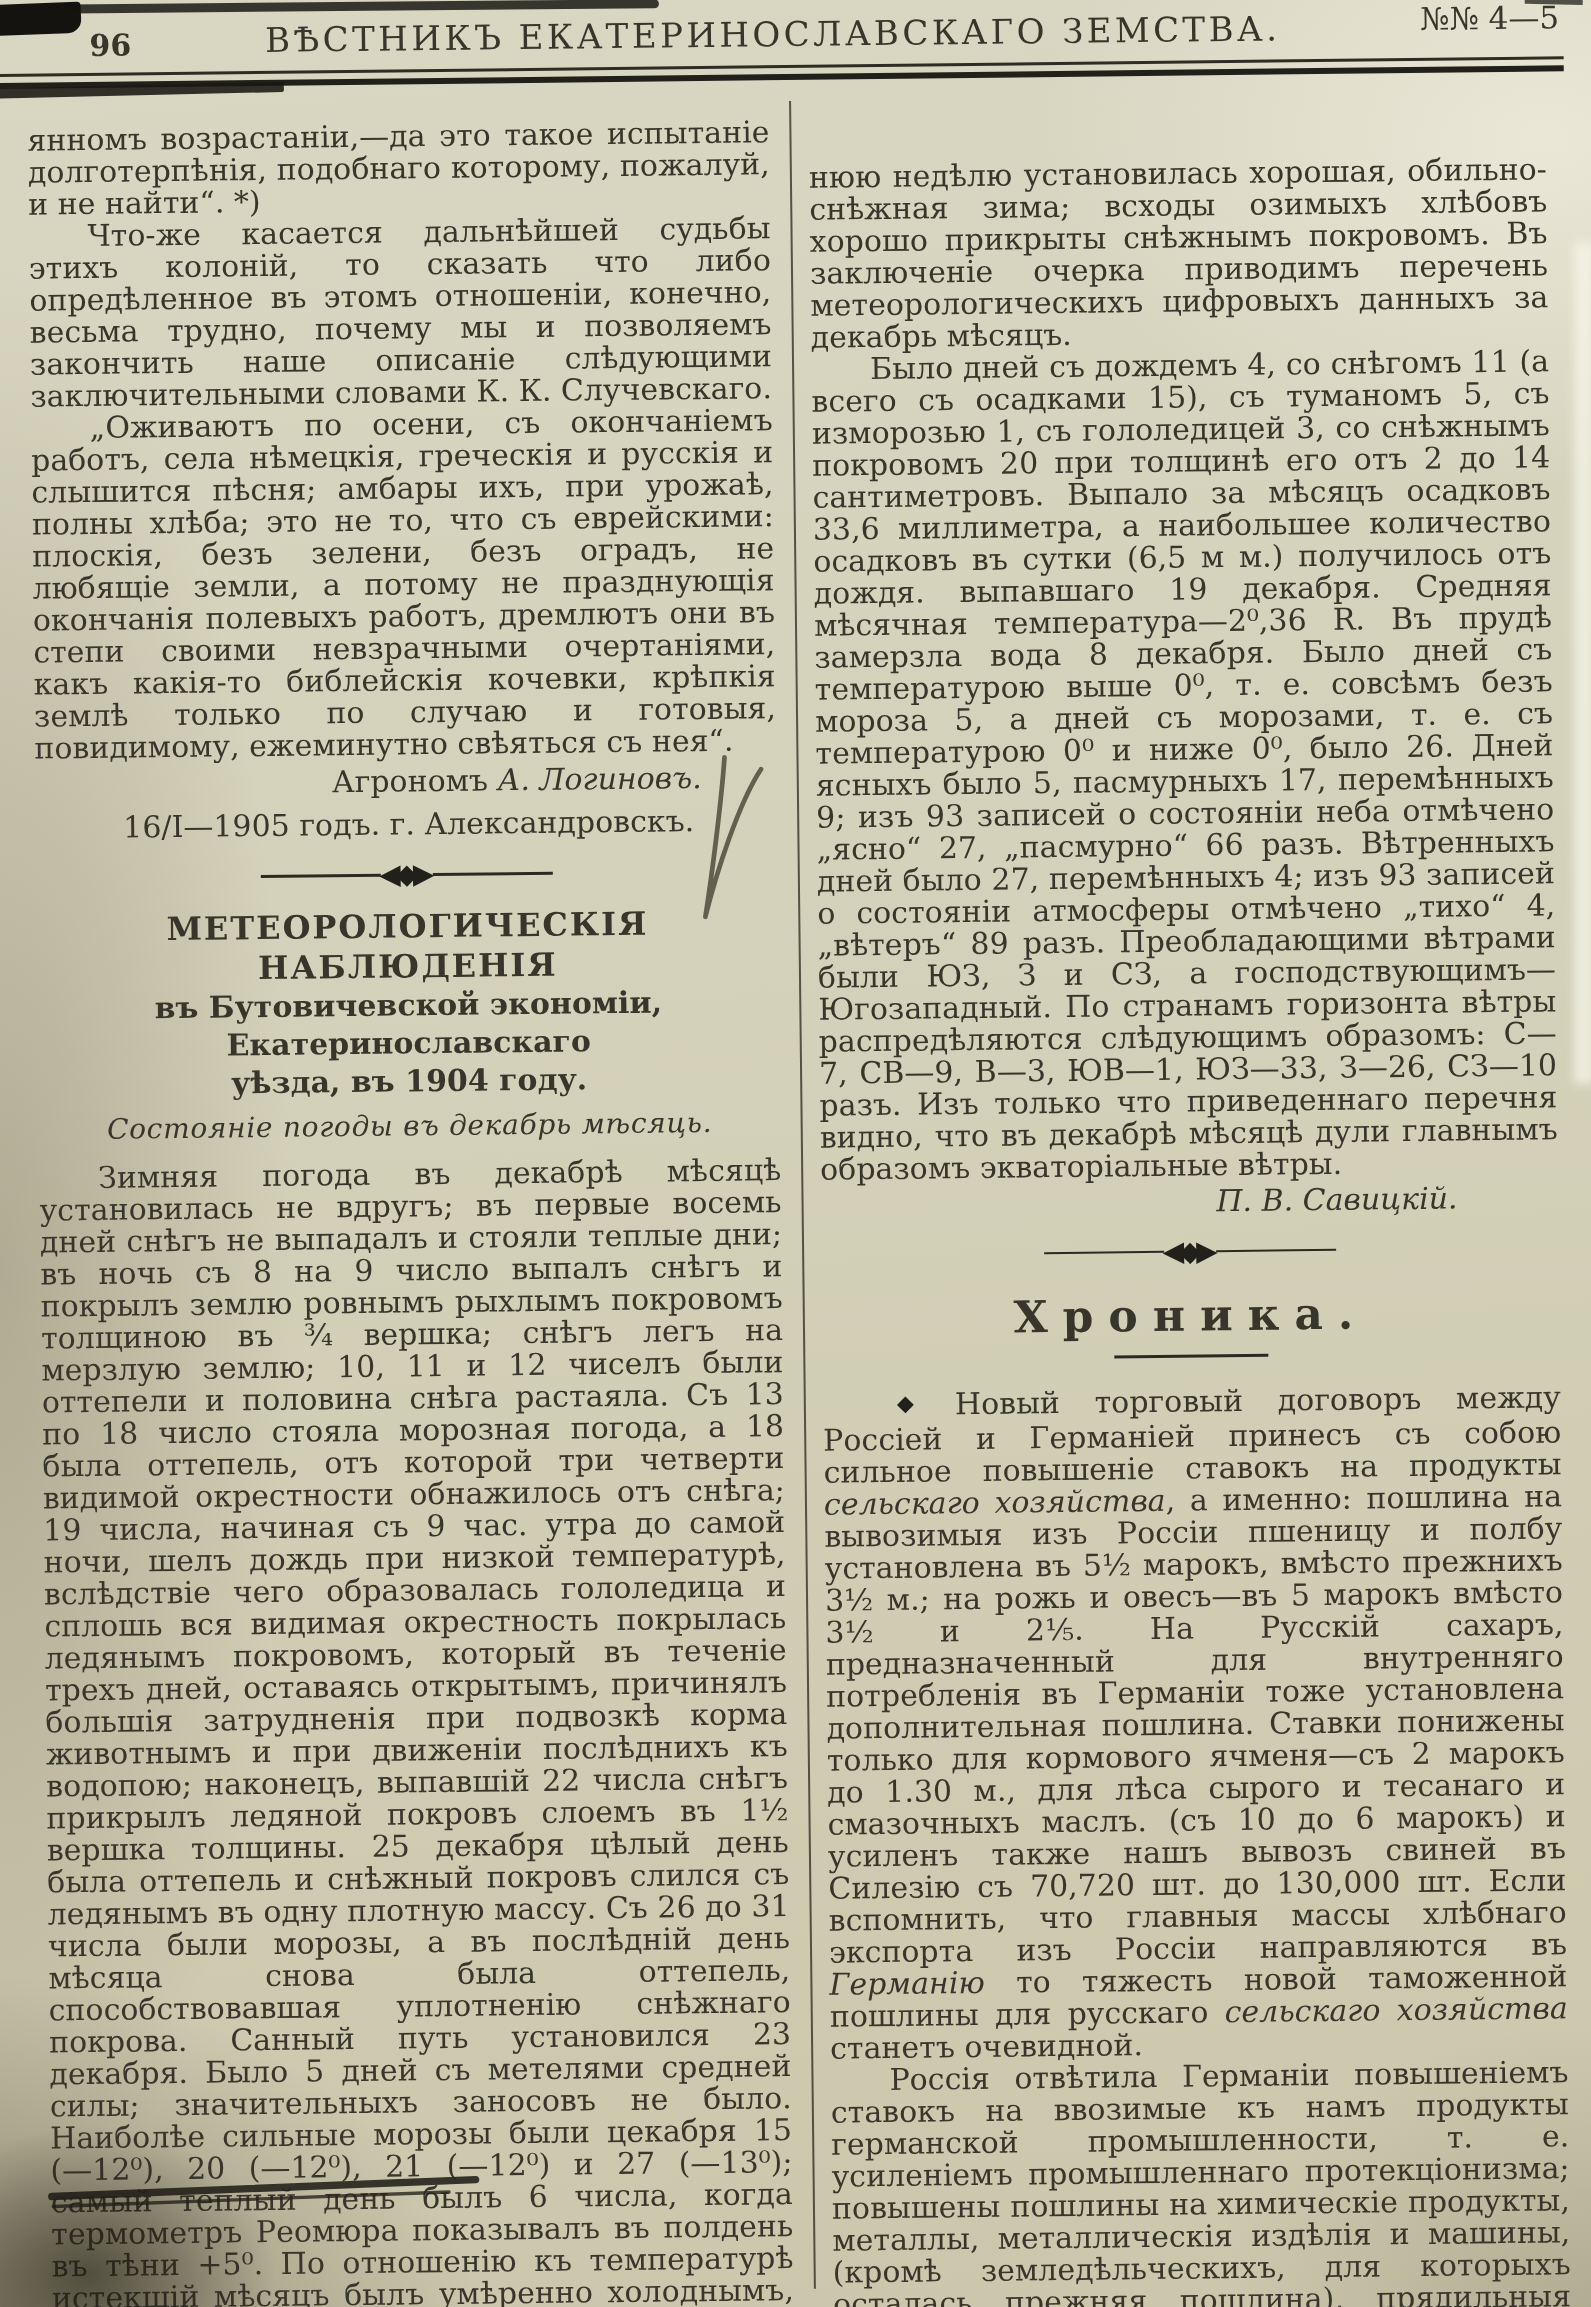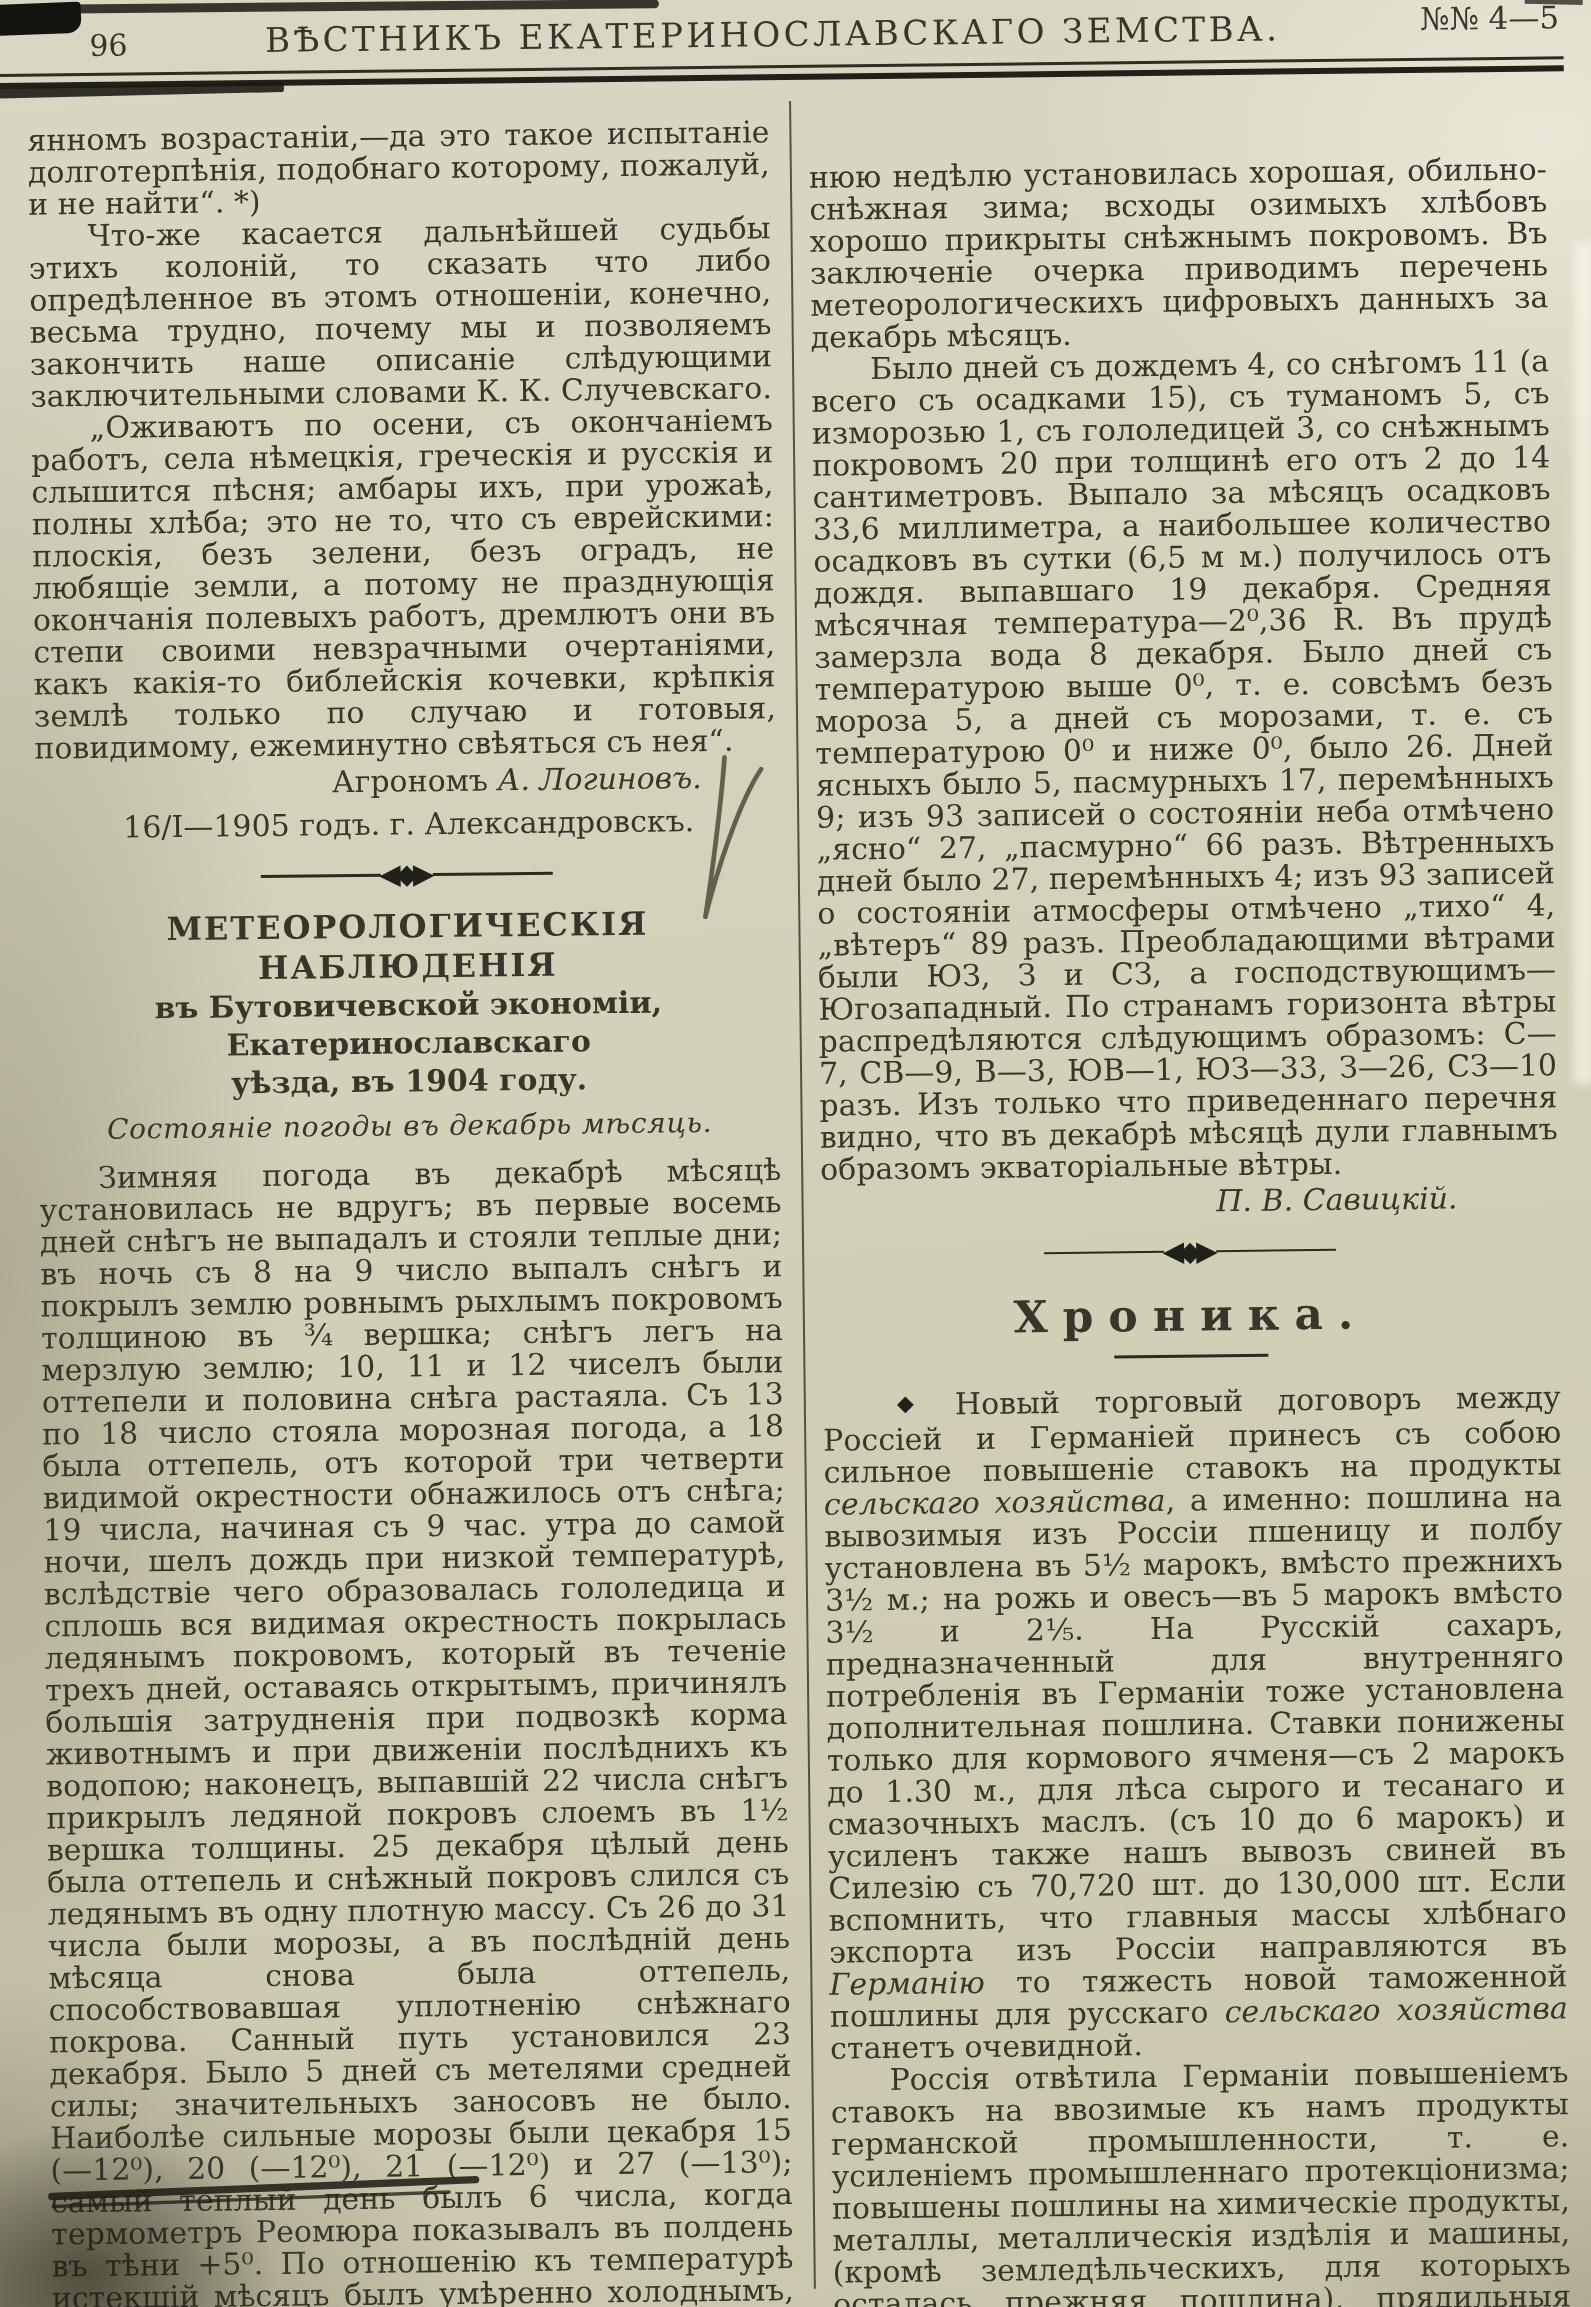--- a/index.html
+++ b/index.html
@@ -8,21 +8,21 @@
     font-family:"DejaVu Serif",serif;color:#38362b;
     background:
       radial-gradient(842px 573px at 97% 6%, rgba(236,233,218,.9) 0%, rgba(236,233,218,0) 60%),
       radial-gradient(1010px 741px at -4% 103%, rgba(52,46,26,.50) 0%, rgba(52,46,26,0) 55%),
       radial-gradient(472px 1617px at 0% 55%, rgba(84,77,52,.28) 0%, rgba(84,77,52,0) 62%),
       radial-gradient(606px 472px at 100% 100%, rgba(84,77,52,.22) 0%, rgba(84,77,52,0) 60%),
       linear-gradient(176deg,#d9d6c2 0%, #d4d1ba 45%, #cbc7ac 100%);
   }
   .rot{position:absolute;inset:0;transform:rotate(-0.65deg);}
   
-  .page-num{position:absolute;left:102px;top:20px;font-size:30px;}
+  .page-num{position:absolute;left:102px;top:20px;font-size:30px;font-weight:bold;}
   .masthead{position:absolute;left:50%;top:13.5px;transform:translateX(-51%);
     font-size:34px;letter-spacing:3.4px;white-space:nowrap;}
   .issue-no{position:absolute;right:19px;top:8px;font-size:31px;white-space:nowrap;}
   .head-rule{position:absolute;left:10.8px;right:15px;top:65px;}
   .rule-thin{height:2.7px;background:#2e2c23;margin-bottom:6px;}
   .rule-thick{height:6.7px;background:#21201a;}
   .smear-rule{position:absolute;left:0;top:78px;width:296px;height:10px;background:#191812;
     transform:rotate(-0.7deg);border-radius:2px;opacity:.88;}
   
   .smear-tl{position:absolute;left:-6.7px;top:-5.4px;width:101px;height:31px;background:#141310;

